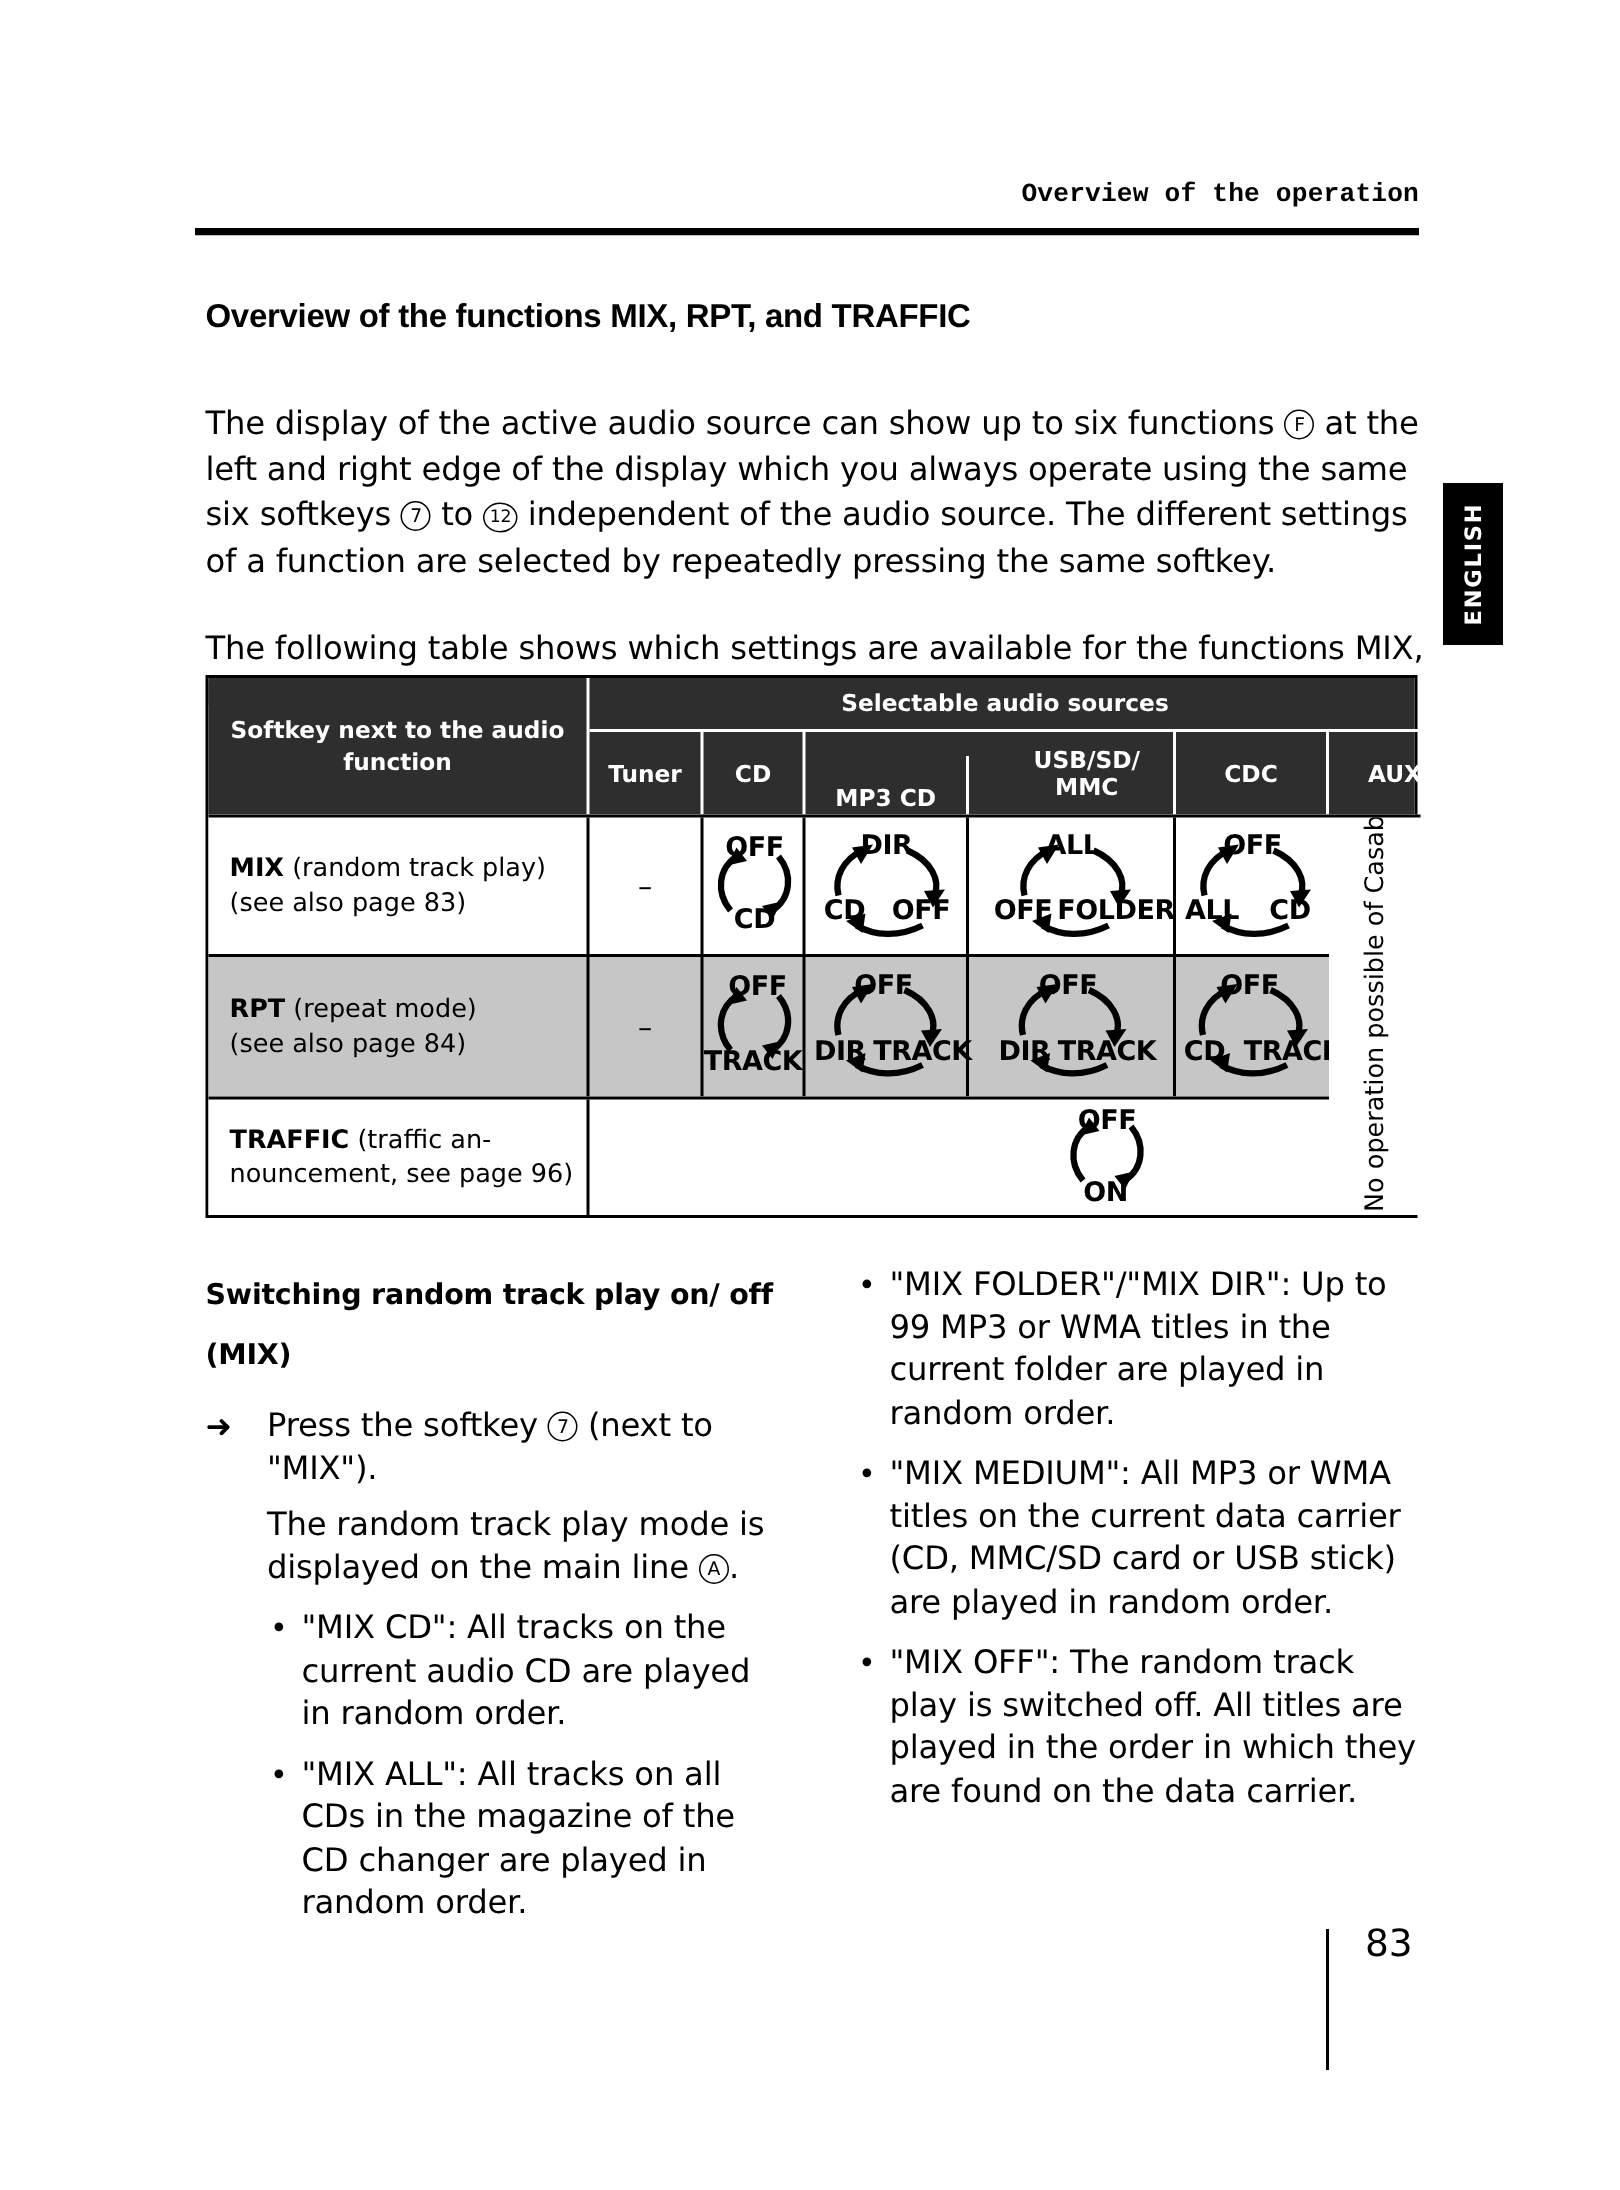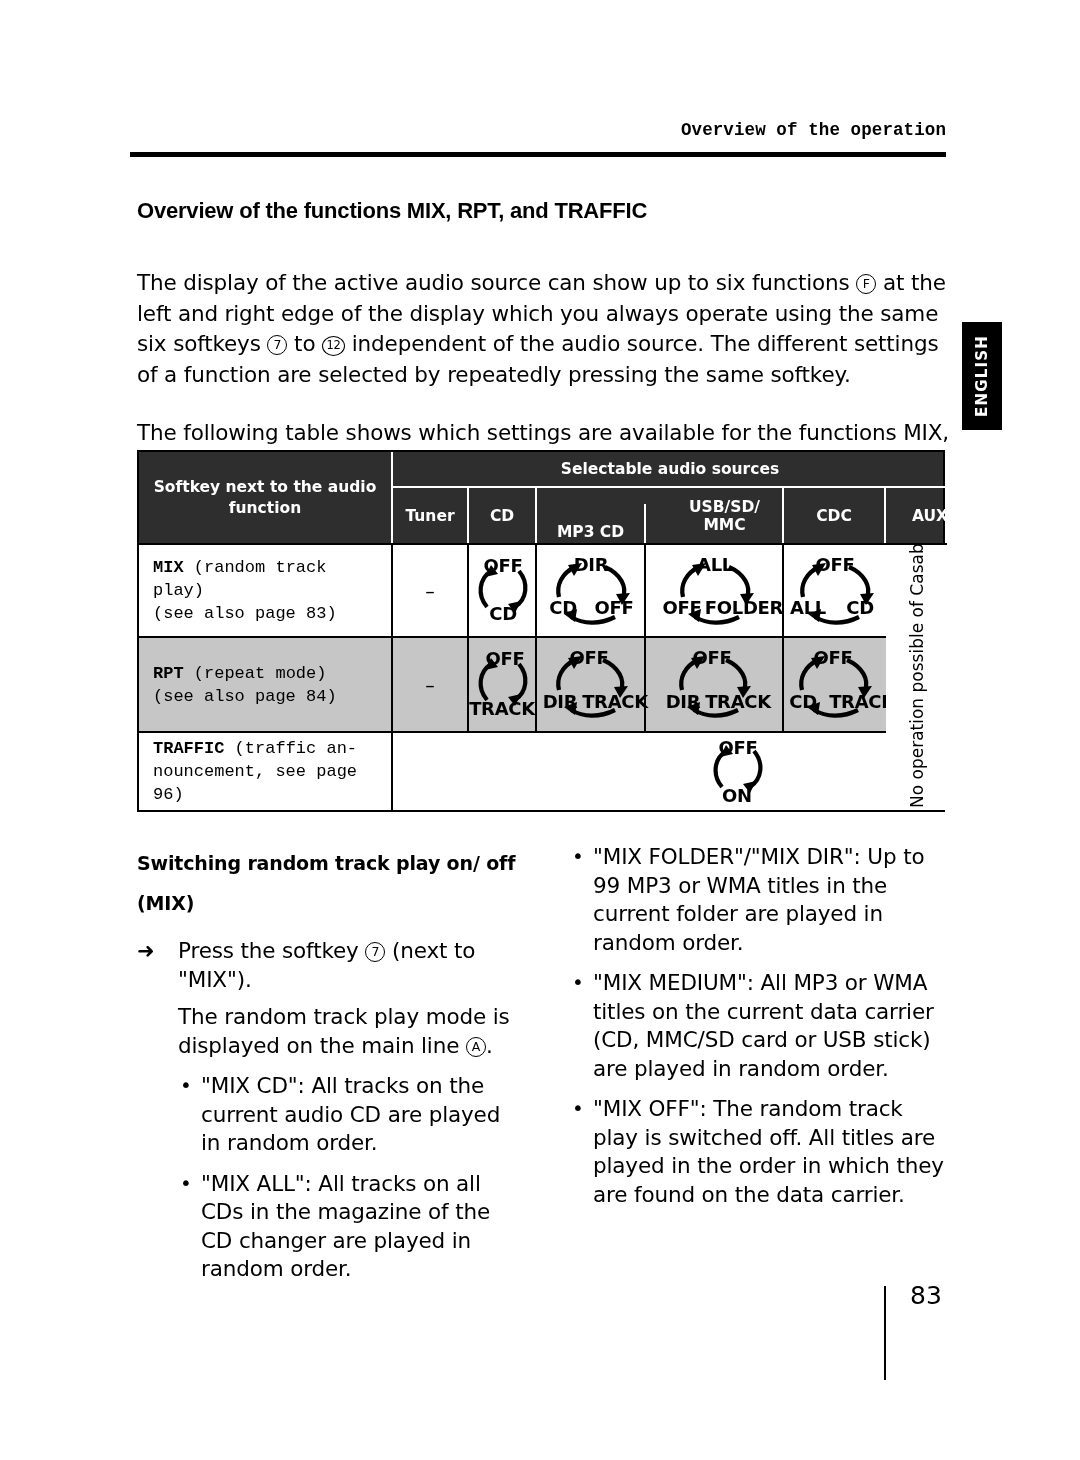--- a/index.html
+++ b/index.html
@@ -187,21 +187,20 @@
     height: 100%;
     box-sizing: border-box;
     border-right: 2px solid #000;
     display: flex;
     flex-direction: column;
     justify-content: center;
     padding-left: 14px;
     padding-right: 6px;
     font-size: 17px;
     line-height: 23px;
-    font-family: Liberation Mono, monospace;
   }
   .rowlabel b { font-weight: bold; }
 
   .cell {
     position: absolute;
     top: 0;
     height: 100%;
     box-sizing: border-box;
     border-right: 2px solid #000;
   }

